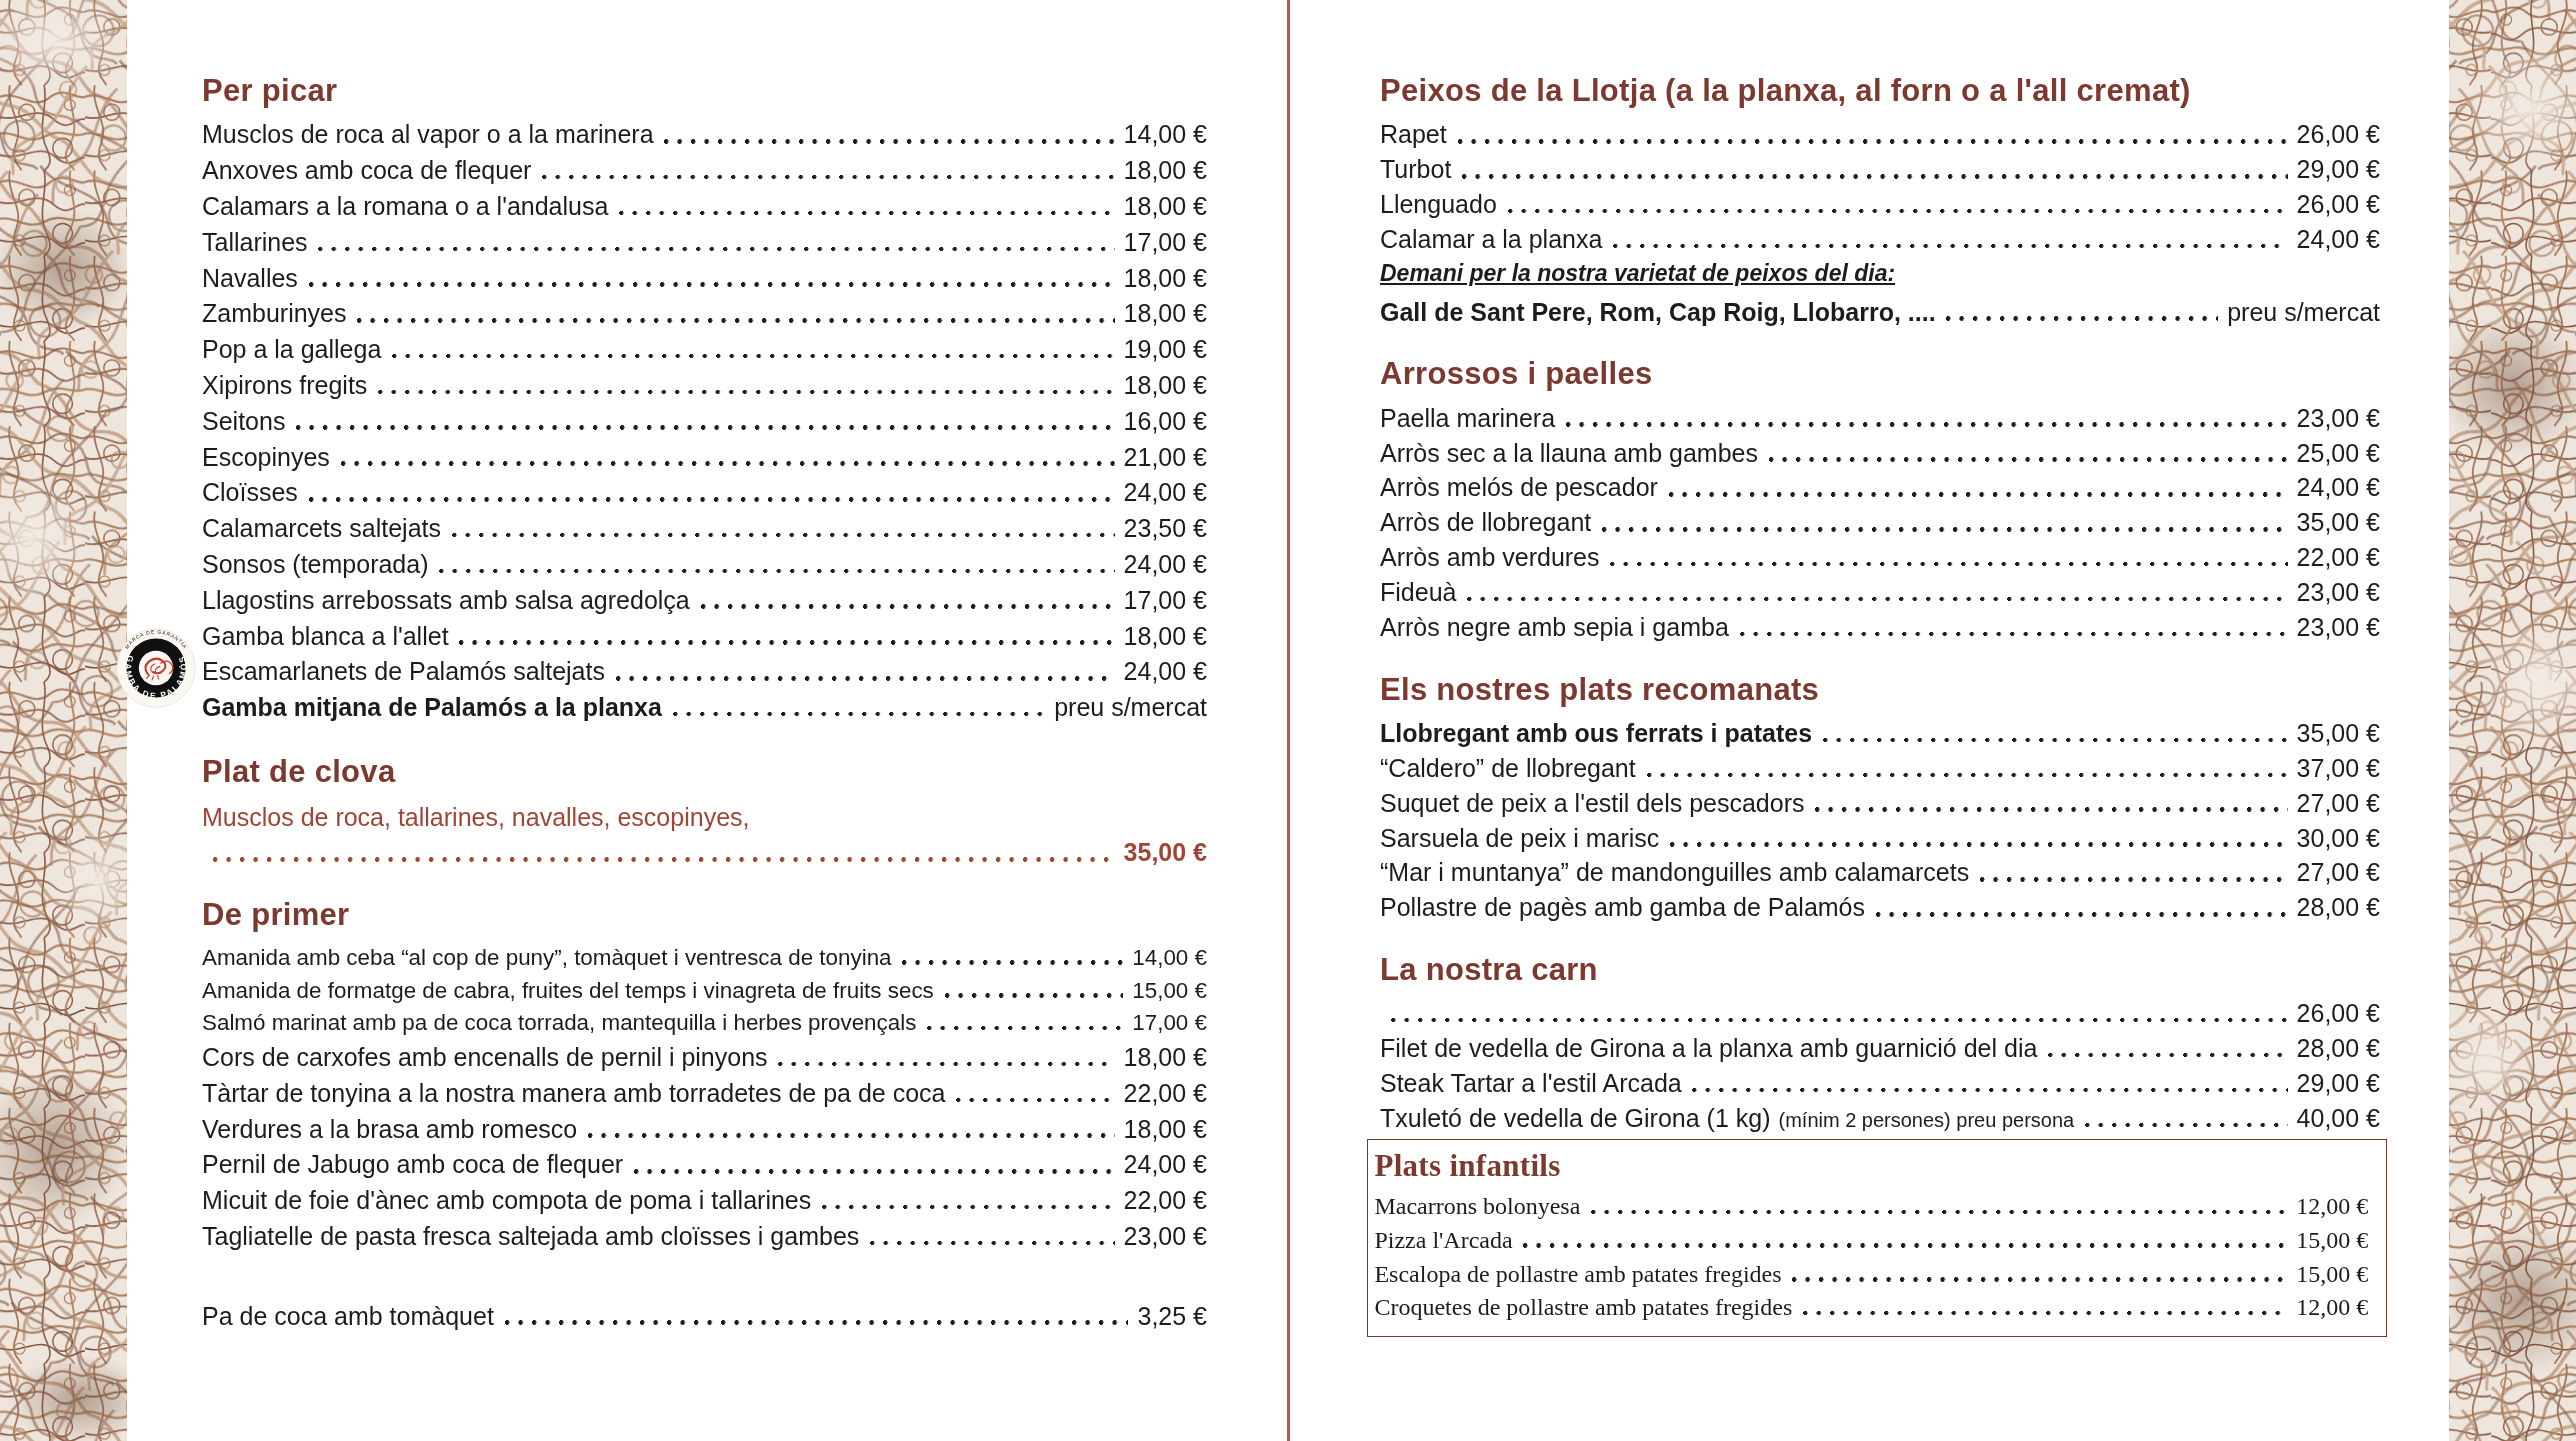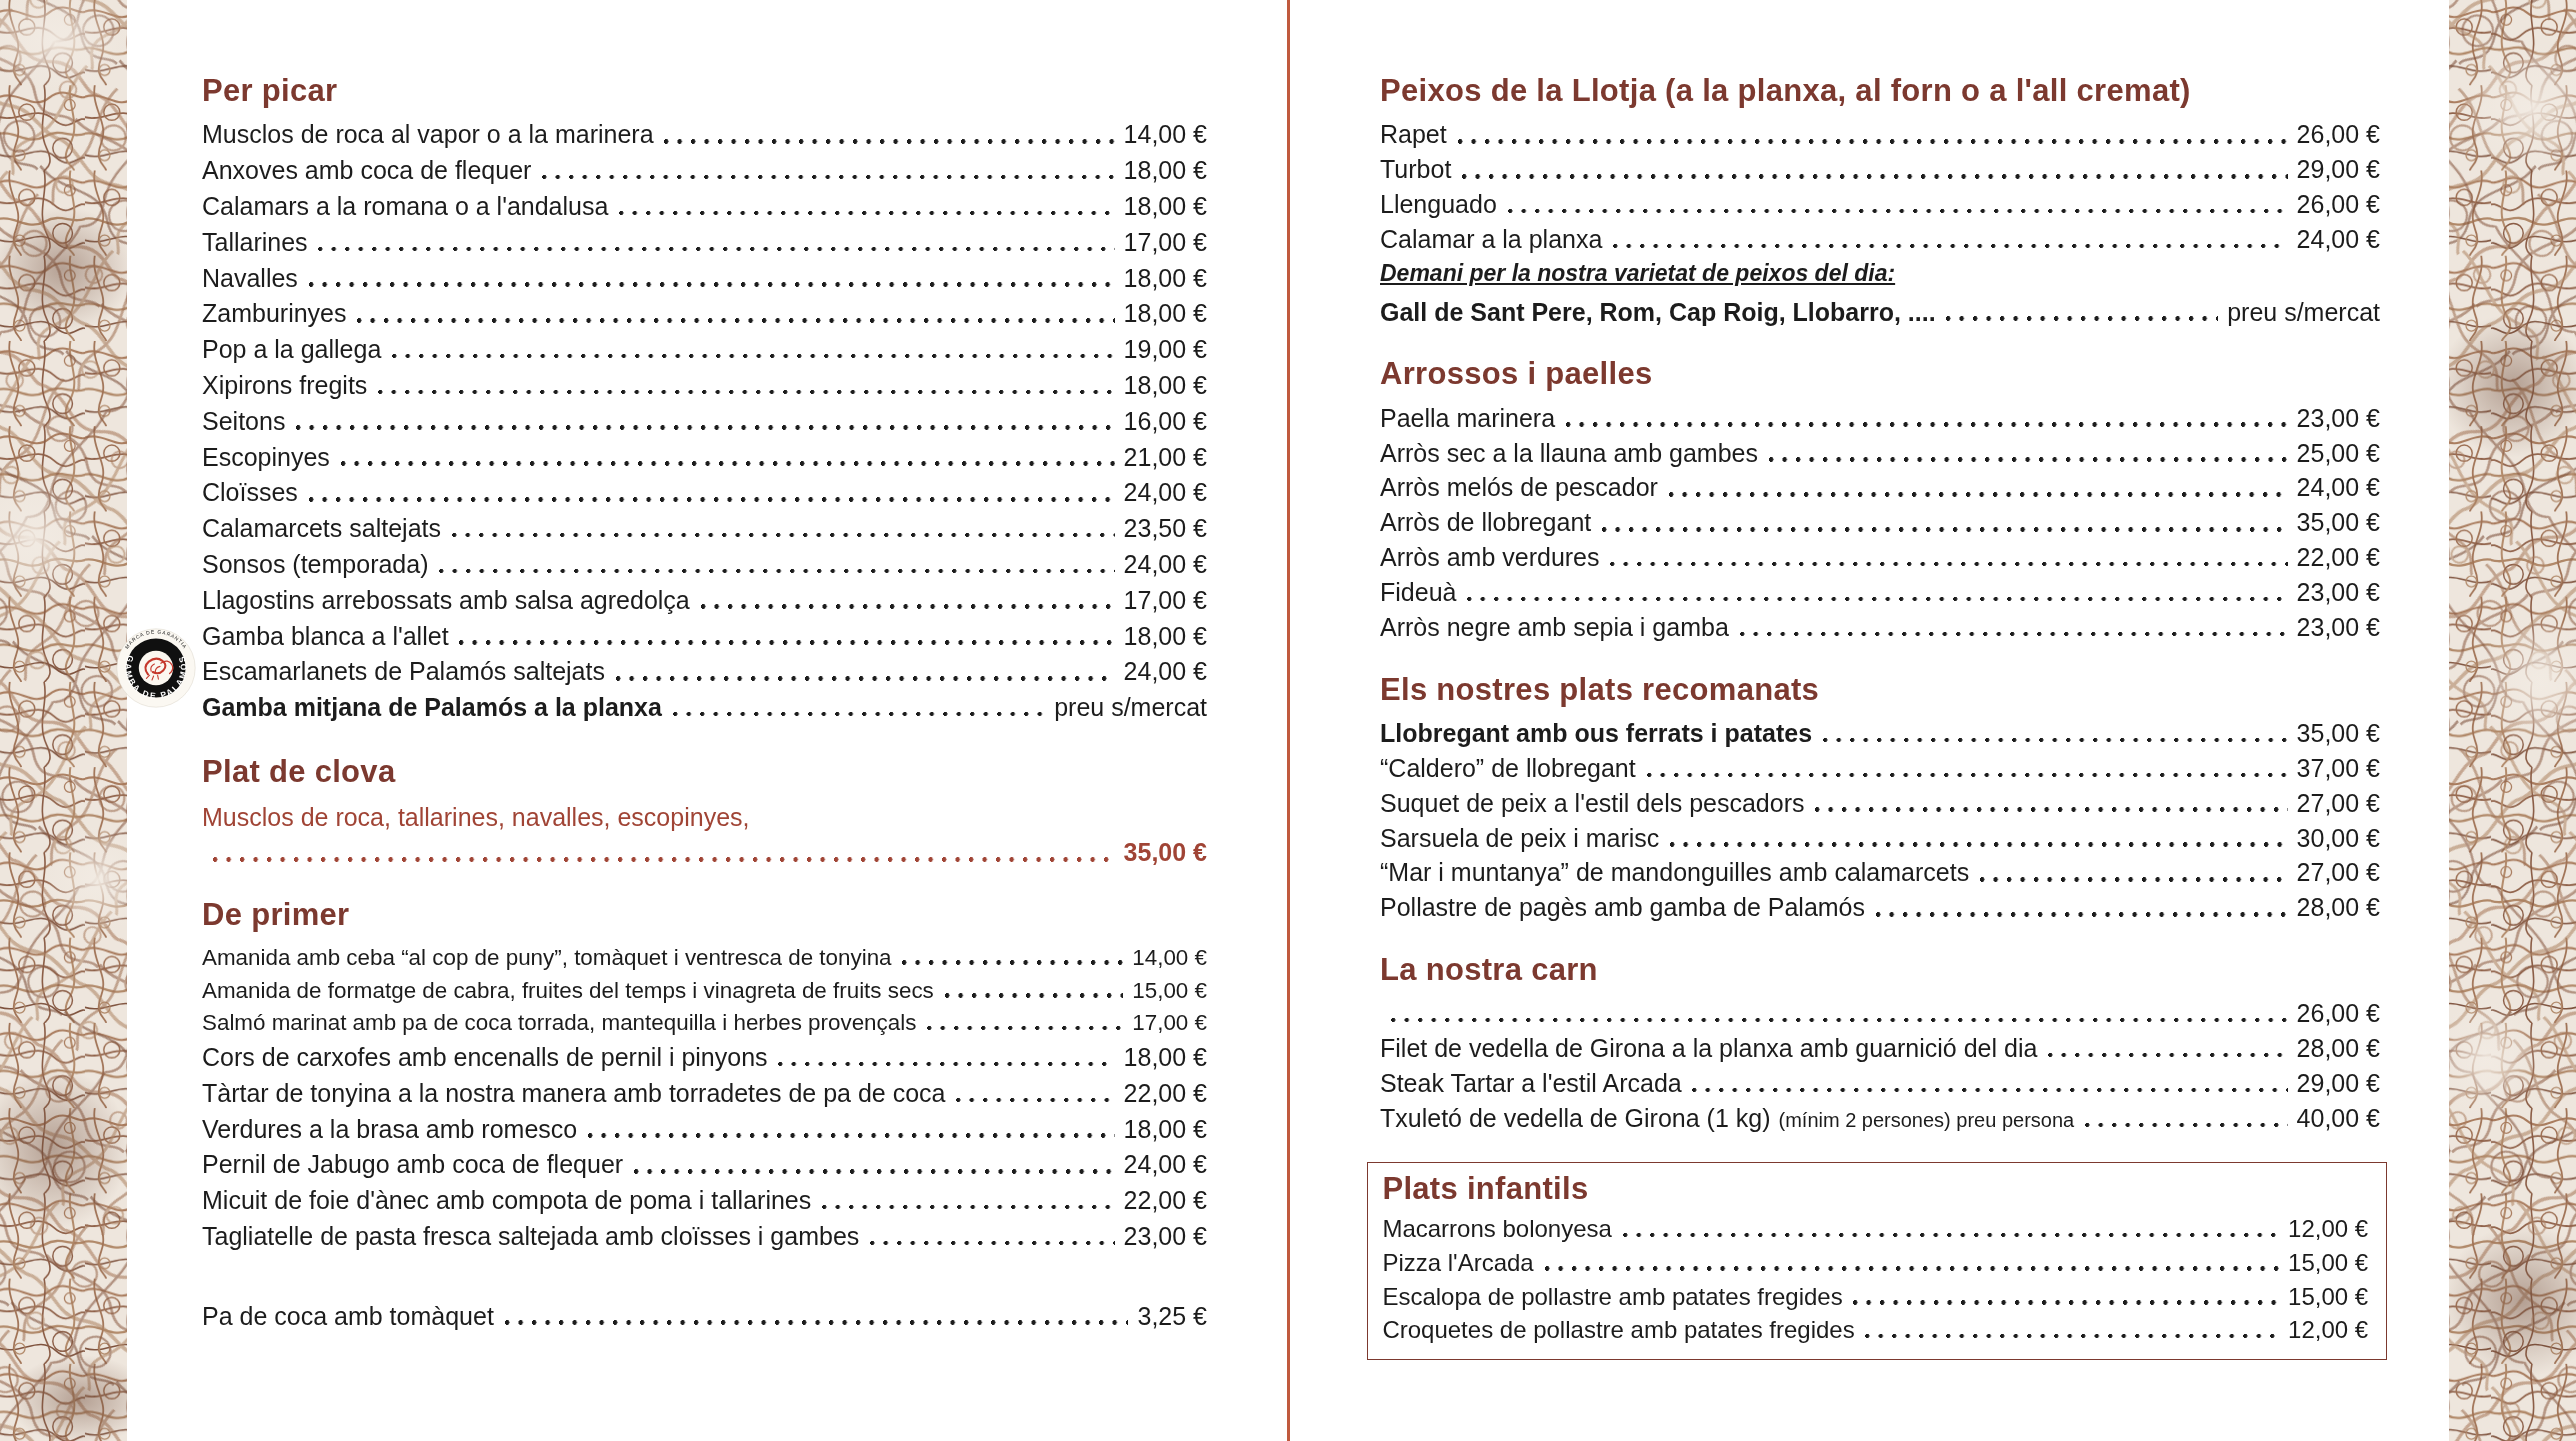--- a/index.html
+++ b/index.html
@@ -57,22 +57,23 @@
   .clova .iprice{font-weight:700;}
   
   .standalone{margin-top:50px;}
   
   .fish-note{
     font-size:23px;font-weight:700;font-style:italic;text-decoration:underline;
     margin:3.6px 0 10.8px 0;color:var(--ink);
   }
   
   .kids-box{
-    border:1.8px solid var(--accent);margin-top:29px;margin-left:-12.6px;margin-right:-7.2px;
-    padding:9px 18px 9px 14px;
+    border:1.8px solid var(--accent);margin-top:6px;margin-left:-12.6px;margin-right:-7.2px;
+    padding:9px 18px 9px 6px;
+    font-family:Liberation Serif, serif;
   }
   .kids-box .section-title{margin-bottom:8px;}
   .kids-box .row{margin-bottom:3.6px;font-size:24px;}
   
   .iva{
     position:absolute;top:1441px;text-align:center;
     font-size:17px;font-weight:700;letter-spacing:2.2px;color:var(--iva);
   }
   .iva.left{left:202px;width:1005px;}
   .iva.right{left:1380px;width:1000px;}

